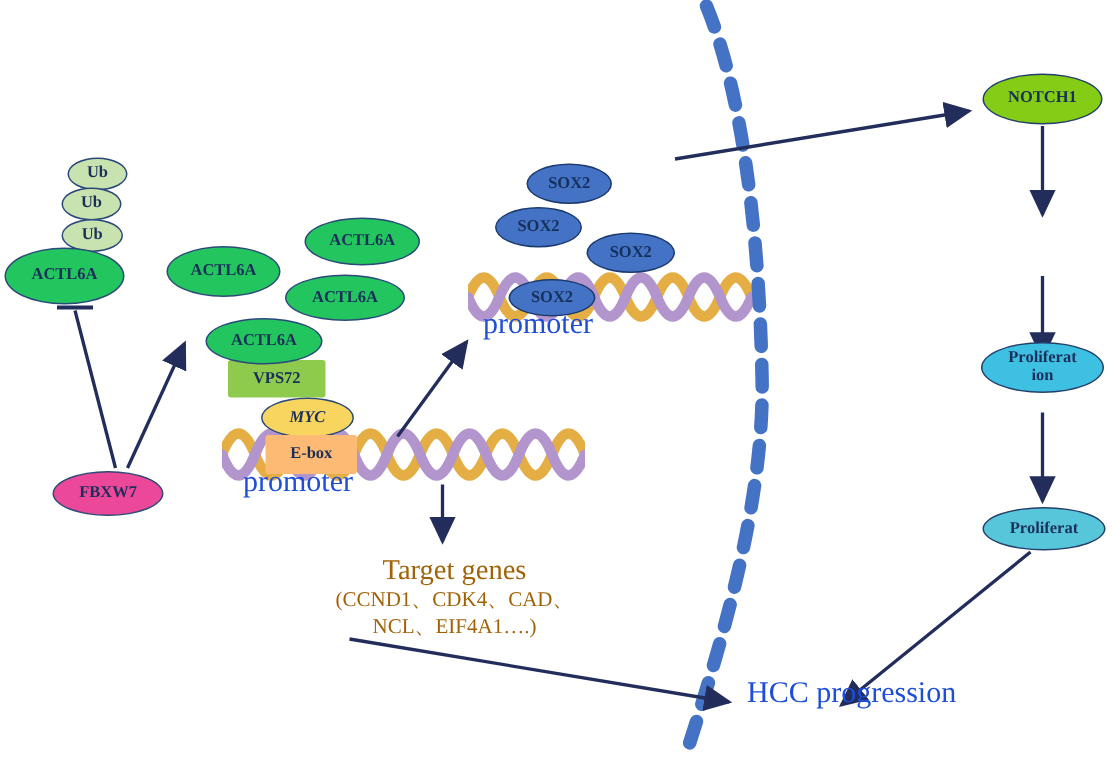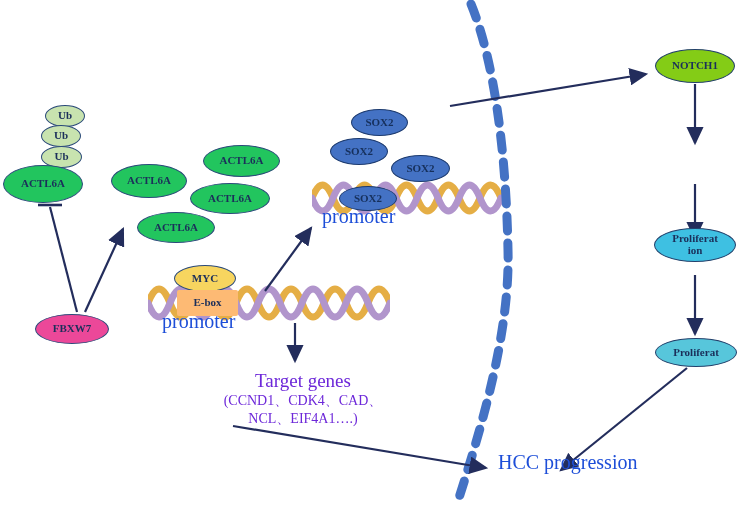--- a/index.html
+++ b/index.html
@@ -12,30 +12,30 @@
   .node{position:absolute;display:flex;align-items:center;justify-content:center;
         text-align:center;border-radius:50%;box-sizing:border-box;
         font-weight:bold;font-size:11px;color:#1b2f5a;line-height:1.05;
         border:1.6px solid #2b4a7a;white-space:pre-line;}
   .rect{border-radius:2px;border:none;}
   .ub-fill{background:#c8e3af;}
   .actl-fill{background:#22c55e;}
   .fbxw7-fill{background:#ec4899;}
   .sox2-fill{background:#4472c4;color:#16305c;border-color:#1c3a6e;margin-top:28px;}
   .vps72-fill{background:#8ecb4d;}
-  .myc-fill{background:#f7d55f;}
+  .myc-fill{background:#f7d55f;font-style:italic;}
   .ebox-fill{background:#fdba74;}
   .notch1-fill{background:#84cc16;border-color:#23406b;}
   .hes1-fill{background:#c8dc3f;border-color:#23406b;}
   .prolif-fill{background:#3ec0e2;border-color:#23406b;}
   .migr-fill{background:#57c6db;border-color:#23406b;}
   
   .txt{position:absolute;color:#1d4ed8;white-space:nowrap;}
   .promoter{font-size:20px;}
-  .tg-block{position:absolute;left:208px;top:370px;width:190px;text-align:center;color:#6d28d9;}
+  .tg-block{position:absolute;left:208px;top:370px;width:190px;text-align:center;color:#a16207;}
   .tg-title{font-size:19px;}
   .tg-line{font-size:14px;line-height:1.25;}
   .hcc{font-size:20px;}
 </style>
 </head>
 <body>
 
 <div class="canvas">
 
   <svg class="helix" style="left:148px;top:284px" width="242" height="38" viewBox="0 0 242 38">
@@ -81,20 +81,21 @@
   <div class="node ub-fill" style="left:45px;top:105px;width:40px;height:22px">Ub</div>
   <div class="node ub-fill" style="left:41px;top:125px;width:40px;height:22px">Ub</div>
   <div class="node ub-fill" style="left:41px;top:146px;width:41px;height:22px">Ub</div>
   <div class="node actl-fill" style="left:3px;top:165px;width:80px;height:38px">ACTL6A</div>
   <div class="node fbxw7-fill" style="left:35px;top:314px;width:74px;height:30px">FBXW7</div>
 
   <div class="node actl-fill" style="left:111px;top:164px;width:76px;height:34px">ACTL6A</div>
   <div class="node actl-fill" style="left:203px;top:145px;width:77px;height:32px">ACTL6A</div>
   <div class="node actl-fill" style="left:190px;top:183px;width:80px;height:31px">ACTL6A</div>
 
+  <div class="node rect vps72-fill" style="left:152px;top:240px;width:65px;height:25px">VPS72</div>
   <div class="node actl-fill" style="left:137px;top:212px;width:78px;height:31px">ACTL6A</div>
   <div class="node myc-fill" style="left:174px;top:265px;width:62px;height:27px">MYC</div>
   <div class="node rect ebox-fill" style="left:177px;top:290px;width:61px;height:26px">E-box</div>
   <div class="txt promoter" style="left:162px;top:310px">promoter</div>
 
   <div class="node sox2-fill" style="left:351px;top:81px;width:57px;height:27px">SOX2</div>
   <div class="node sox2-fill" style="left:330px;top:110px;width:58px;height:27px">SOX2</div>
   <div class="node sox2-fill" style="left:391px;top:127px;width:59px;height:27px">SOX2</div>
   <div class="node sox2-fill" style="left:339px;top:158px;width:58px;height:25px">SOX2</div>
   <div class="txt promoter" style="left:322px;top:205px">promoter</div>

